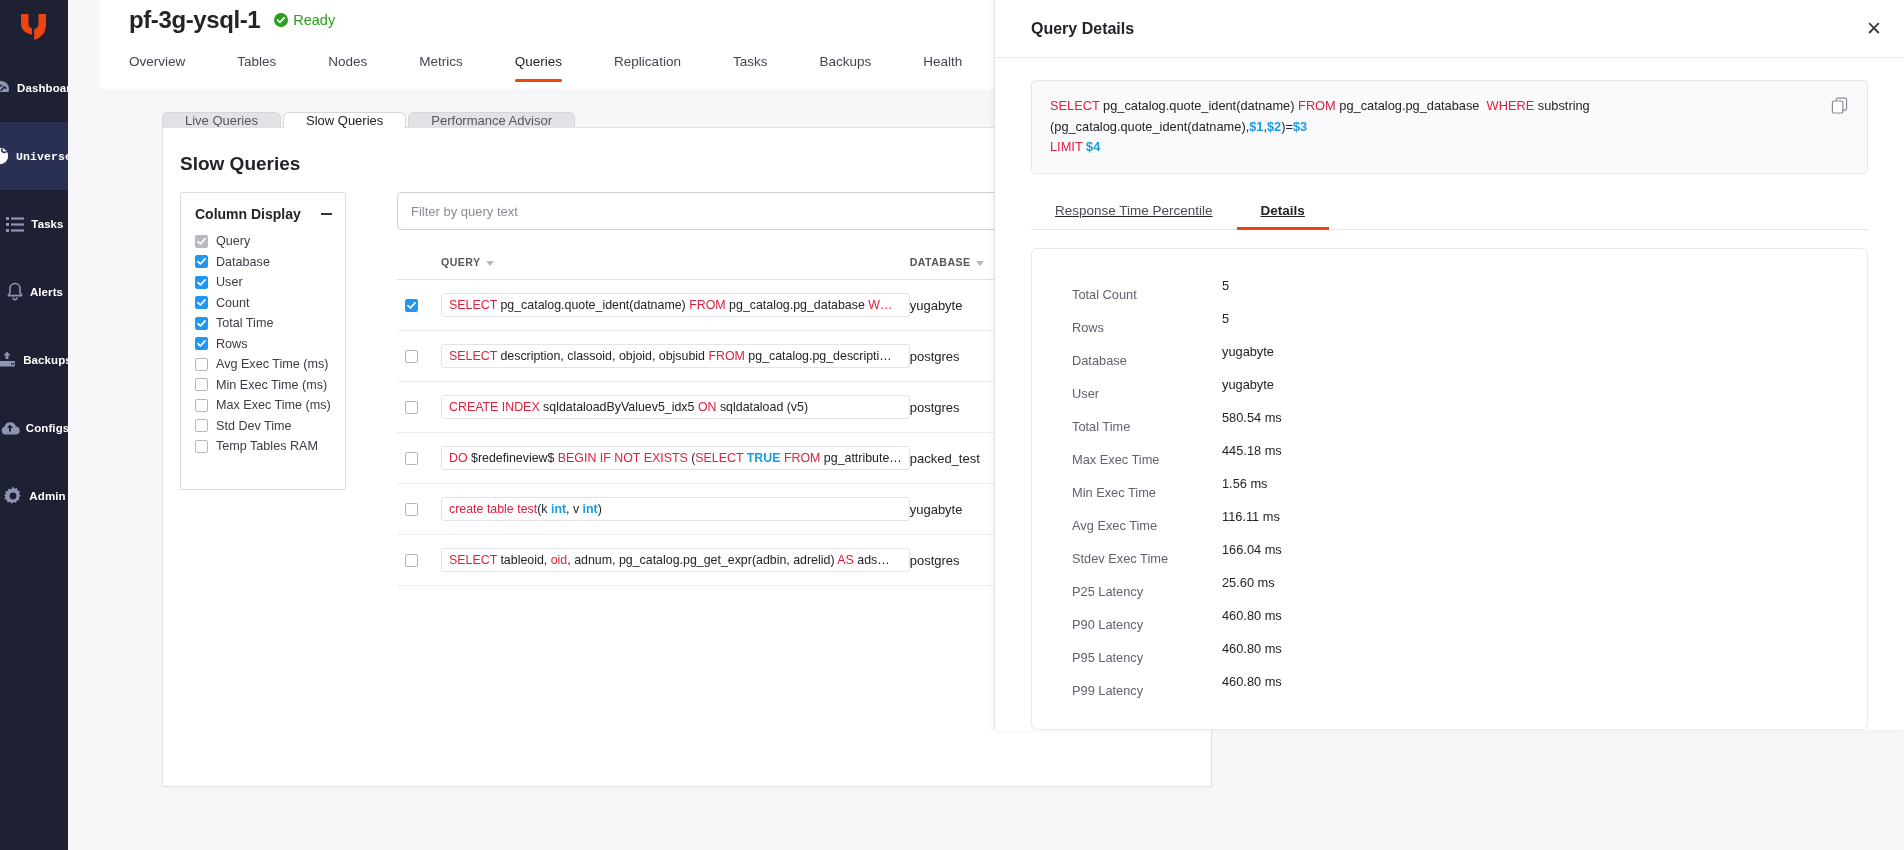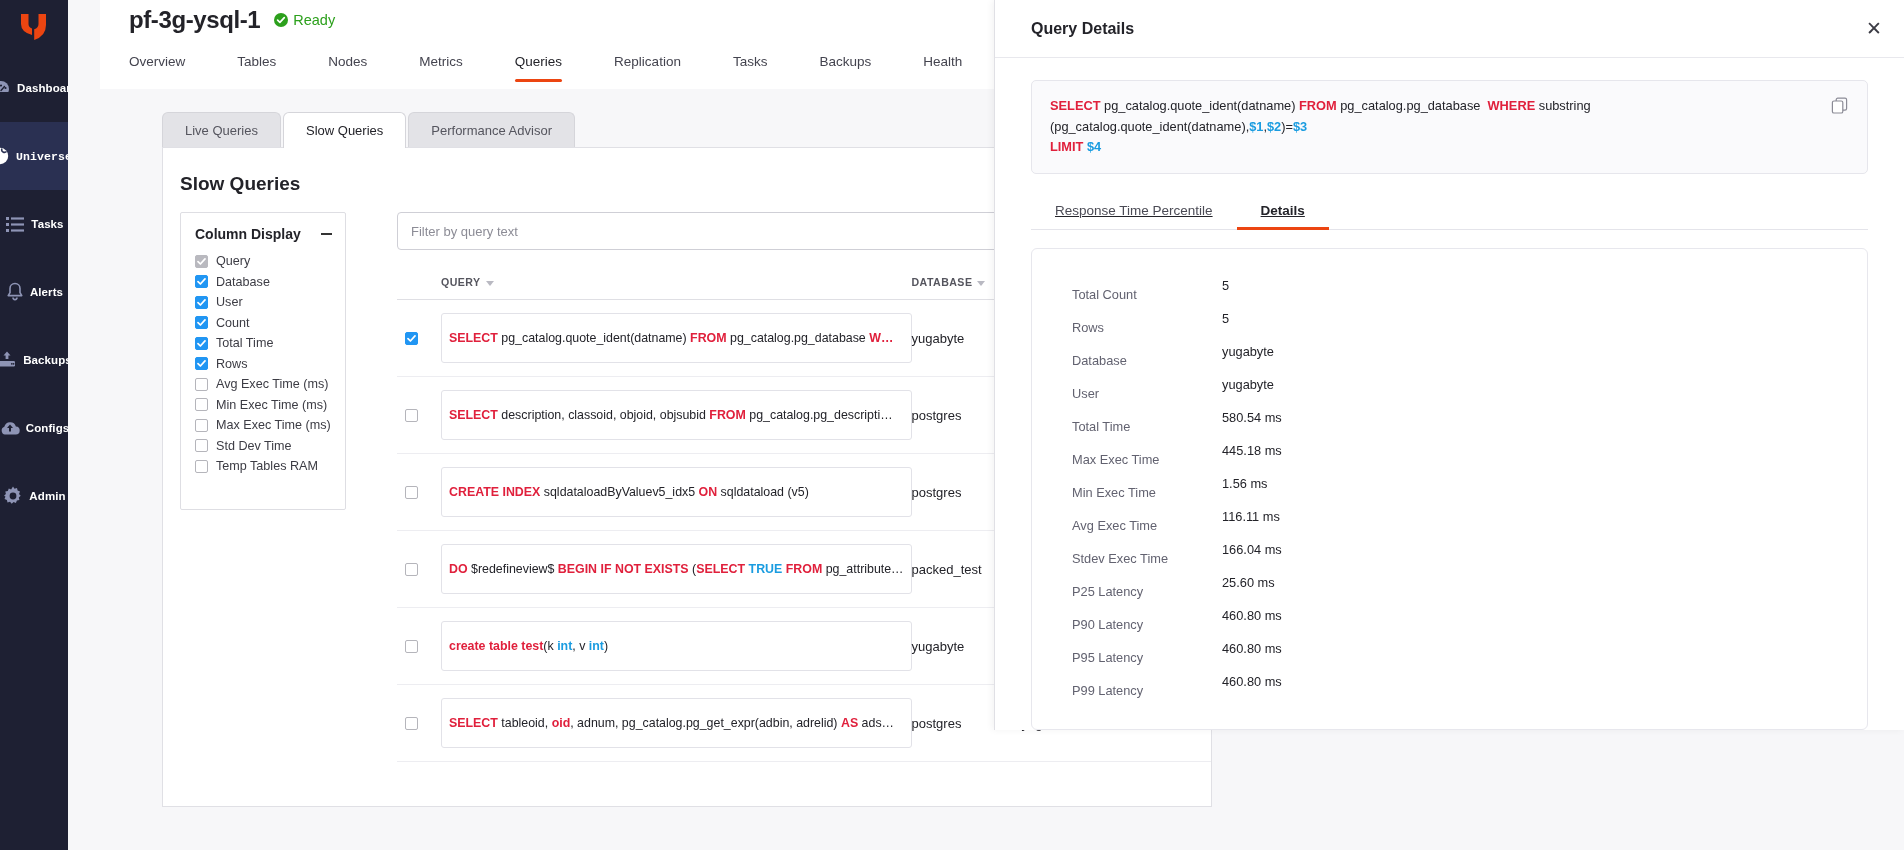--- a/index.html
+++ b/index.html
@@ -68,21 +68,21 @@
     content: ""; position: absolute; left: 0; right: 27px; bottom: 0;
     height: 3px; background: #ec4511; border-radius: 2px;
   }
 
   
   .content { padding: 22px 0 0 94px; }
 
   .subtabs { display: flex; align-items: flex-end; }
   .subtab {
     background: #e3e3e7; border: 1px solid #d5d5da; border-bottom: none;
-    padding: 10px 22px; font-size: 13px; color: #55555e;
+    padding: 0 22px; font-size: 13px; color: #55555e;
     border-radius: 6px 6px 0 0; cursor: pointer; margin-right: 2px;
     position: relative; top: 1px;
   }
   .subtab.active { background: #ffffff; color: #232329; border-color: #d5d5da; z-index:2; }
 
   .panel {
     background: #ffffff; border: 1px solid #e0e0e5;
     margin-left: 0; padding: 0;
     width: 1050px; min-height: 660px;
     position: relative;
@@ -137,25 +137,25 @@
     padding: 13px 0; border-bottom: 1px solid #ededf1; font-size: 13px;
     color: #232329; vertical-align: middle;
   }
   .th-sort { display: inline-flex; flex-direction: column; margin-left: 5px; vertical-align: middle; gap: 1px;}
   .tri-d { width:0;height:0;border-left:4px solid transparent;border-right:4px solid transparent;border-top:5px solid #b9b9c2; }
   .col-chk { width: 44px; padding-left: 8px !important; }
   .col-query { width: 430px; }
   .col-db { width: 110px; }
   .qpill {
     display: block; border: 1px solid #e2e2e8; border-radius: 3px;
-    padding: 17px 7px; font-size: 12.4px; background: #fff;
+    padding: 4px 7px; font-size: 12.4px; background: #fff;
     white-space: nowrap; overflow: hidden; text-overflow: ellipsis;
     font-family: "Liberation Sans", sans-serif;
   }
-  .kw { color: #e0203c; font-weight: 700; }
+  .kw { color: #e0203c; font-weight: 400; }
   .kw2 { color: #1a9ce0; font-weight: 700; }
 
   
   .drawer {
     position: absolute; right: 0; top: 0; width: 910px; height: 730px;
     background: #ffffff; border-left: 1px solid #e0e0e5;
     box-shadow: -2px 0 7px rgba(0,0,0,.05);
     display: flex; flex-direction: column;
   }
   .drawer-head {

